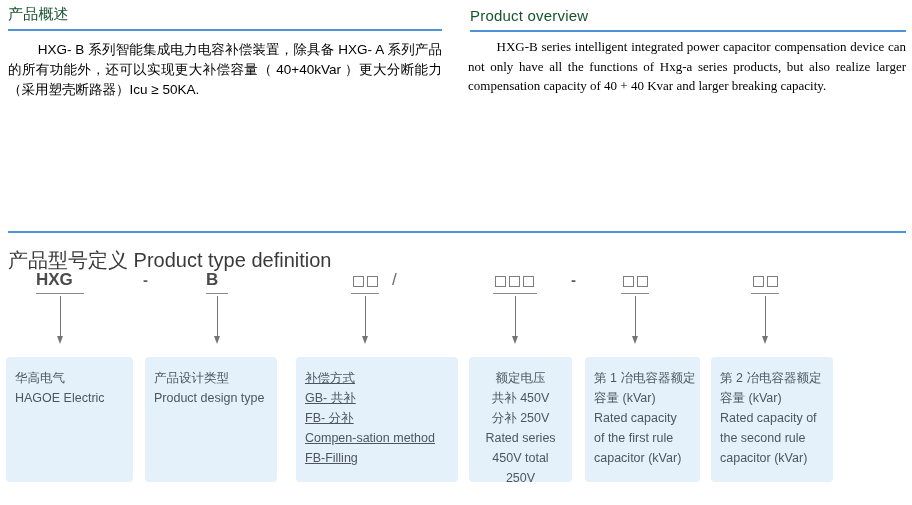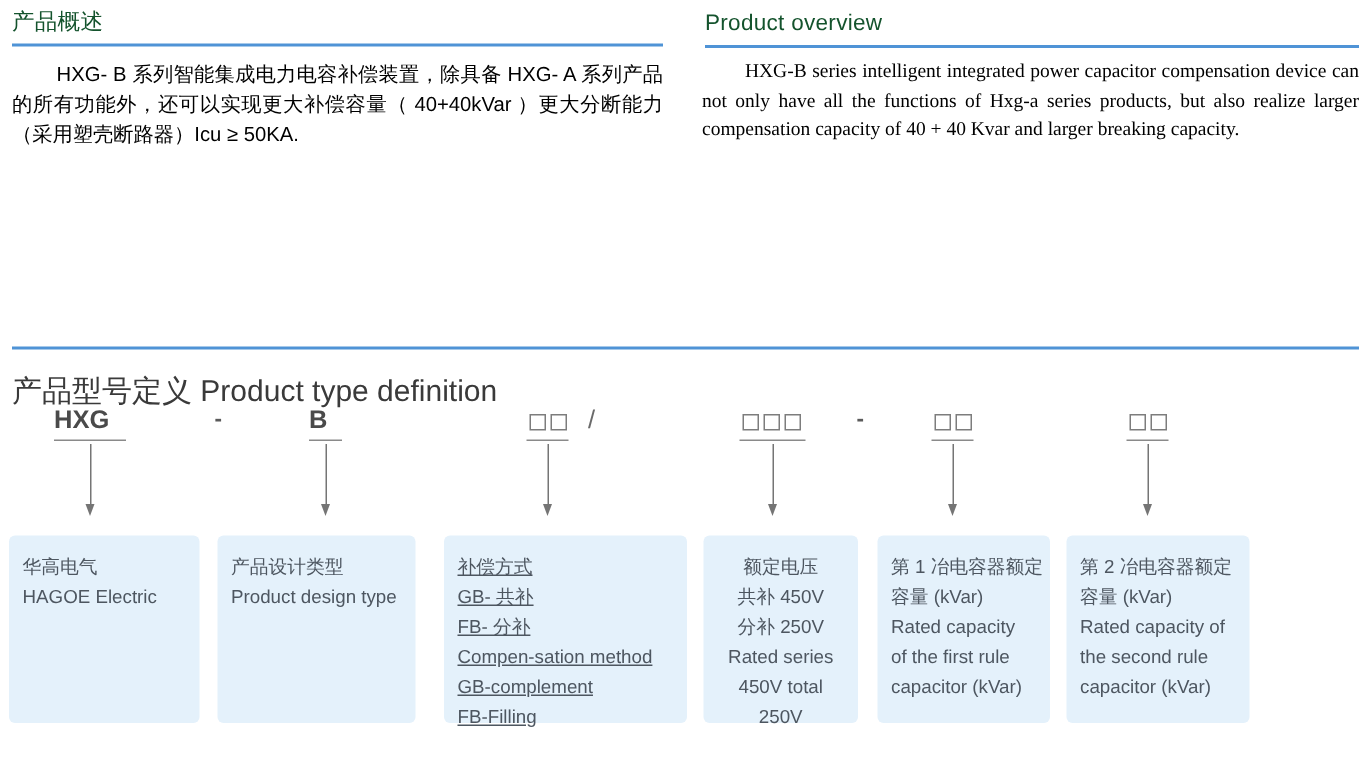--- a/index.html
+++ b/index.html
@@ -101,21 +101,20 @@
     </div>
   <div class="dbox" style="left:145px; width:132px;">
       <div>产品设计类型</div>
       <div>Product design type</div>
     </div>
   <div class="dbox" style="left:296px; width:162px;text-decoration:underline;">
       <div>补偿方式</div>
       <div>GB- 共补</div>
       <div>FB- 分补</div>
       <div>Compen-sation method</div>
-      <div>GB-complement</div>
       <div>FB-Filling</div>
     </div>
   <div class="dbox" style="left:469px; width:103px;text-align:center;">
       <div>额定电压</div>
       <div>共补 450V</div>
       <div>分补 250V</div>
       <div>Rated series</div>
       <div>450V total</div>
       <div>250V</div>
     </div>

